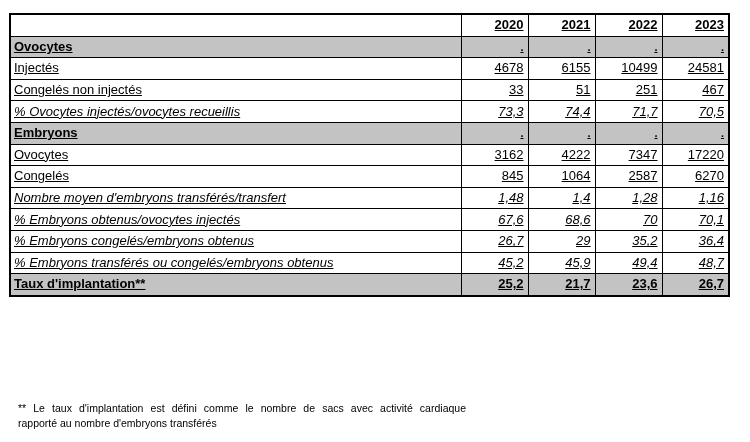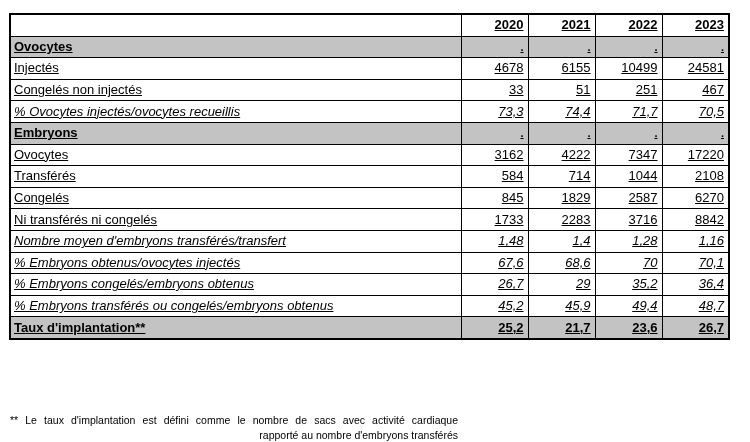--- a/index.html
+++ b/index.html
@@ -48,32 +48,31 @@
     font-weight:bold;
   }
   tr.section td.value-cell{font-size:11px;}
   tr.italic td{font-style:italic;}
   tr.total td{
     background:var(--section-bg);
     font-weight:bold;
   }
   .footnote{
     position:absolute;
-    left:10px;top:401px;
+    left:18px;top:401px;
     width:448px;
     font-size:10.5px;
     line-height:15px;
-    margin-top:12px;
   }
   .footnote .fn-line1{
     text-align:justify;
     text-align-last:justify;
   }
   .footnote .fn-line2{
-    text-align:right;
+    text-align:left;
   }
 </style>
 </head>
 <body>
 
 <div class="sheet">
   <table class="stats">
     <colgroup>
       <col style="width:451px">
       <col style="width:67px">
@@ -129,39 +128,25 @@
           <td class="value-cell">.</td>
         </tr>
         <tr class="normal">
           <td class="label-cell">Ovocytes</td>
           <td class="value-cell">3162</td>
           <td class="value-cell">4222</td>
           <td class="value-cell">7347</td>
           <td class="value-cell">17220</td>
         </tr>
         <tr class="normal">
-          <td class="label-cell">Transférés</td>
-          <td class="value-cell">584</td>
-          <td class="value-cell">714</td>
-          <td class="value-cell">1044</td>
-          <td class="value-cell">2108</td>
-        </tr>
-        <tr class="normal">
           <td class="label-cell">Congelés</td>
           <td class="value-cell">845</td>
-          <td class="value-cell">1829</td>
+          <td class="value-cell">1064</td>
           <td class="value-cell">2587</td>
           <td class="value-cell">6270</td>
-        </tr>
-        <tr class="normal">
-          <td class="label-cell">Ni transférés ni congelés</td>
-          <td class="value-cell">1733</td>
-          <td class="value-cell">2283</td>
-          <td class="value-cell">3716</td>
-          <td class="value-cell">8842</td>
         </tr>
         <tr class="italic">
           <td class="label-cell">Nombre moyen d'embryons transférés/transfert</td>
           <td class="value-cell">1,48</td>
           <td class="value-cell">1,4</td>
           <td class="value-cell">1,28</td>
           <td class="value-cell">1,16</td>
         </tr>
         <tr class="italic">
           <td class="label-cell">% Embryons obtenus/ovocytes injectés</td>

